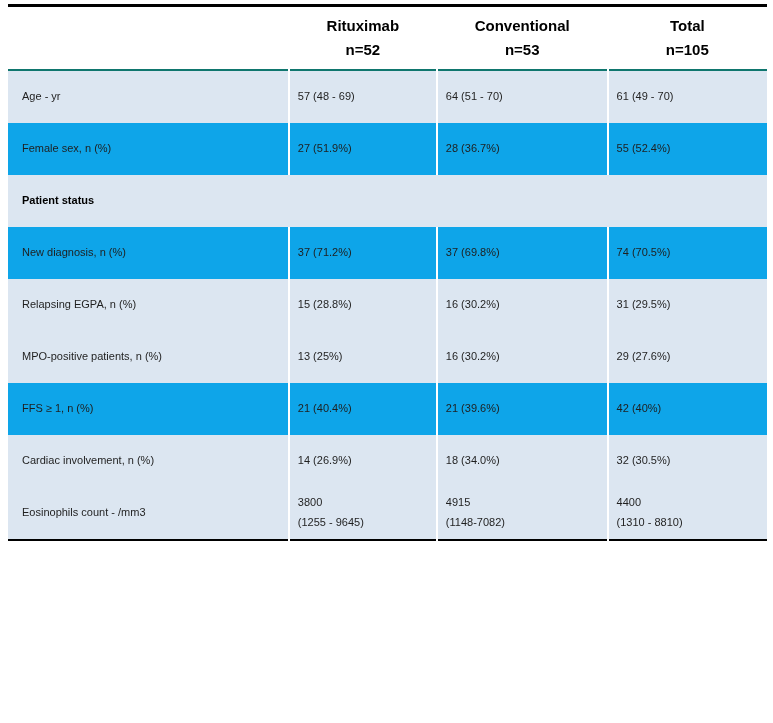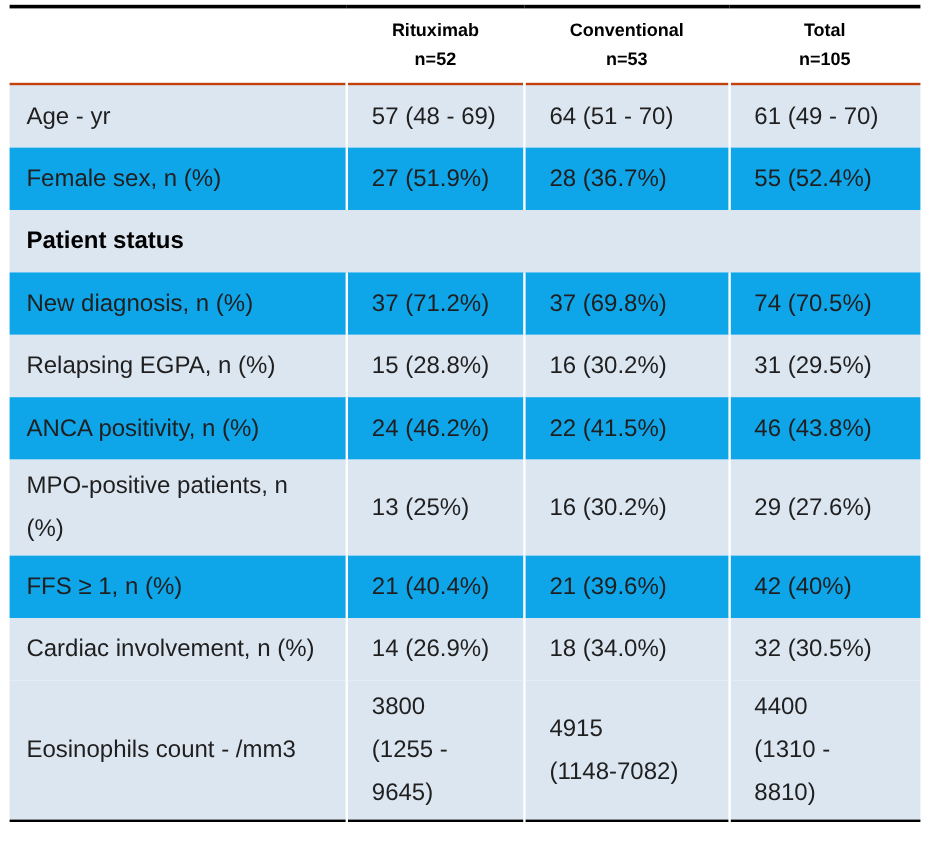--- a/index.html
+++ b/index.html
@@ -20,40 +20,40 @@
     padding: 4px 6px 0 8px;
   }
   table.clinical {
     width: 759px;
     border-collapse: collapse;
     border-top: 3px solid #000000;
     border-bottom: 2px solid #000000;
     table-layout: fixed;
   }
   thead tr {
-    border-bottom: 2px solid #c2410c;
+    border-bottom: 2px solid #0f766e;
   }
   th.col-head {
     font-size: 15px;
     font-weight: bold;
     color: #000000;
     text-align: center;
     vertical-align: middle;
     height: 58px;
     line-height: 1.6;
     padding: 2px 4px;
     background: #ffffff;
   }
   tbody tr.blue  { background: #dce6f1; }
   tbody tr.white { background: #0ea5e9; }
   tbody td {
-    font-size: 20px;
+    font-size: 11px;
     height: 44px;
     vertical-align: middle;
-    padding: 4px 20px;
+    padding: 4px 8px;
     line-height: 1.8;
     margin-top: 42px;
   }
   td.label-cell {
     text-align: left;
     padding-left: 14px;
   }
   td.value-cell {
     border-left: 2px solid #ffffff;
     white-space: pre-line;
@@ -113,26 +113,20 @@
           <td class="value-cell">37 (71.2%)</td>
           <td class="value-cell">37 (69.8%)</td>
           <td class="value-cell">74 (70.5%)</td>
         </tr>
         <tr class="row blue">
           <td class="label-cell">Relapsing EGPA, n (%)</td>
           <td class="value-cell">15 (28.8%)</td>
           <td class="value-cell">16 (30.2%)</td>
           <td class="value-cell">31 (29.5%)</td>
         </tr>
-        <tr class="row white">
-          <td class="label-cell">ANCA positivity, n (%)</td>
-          <td class="value-cell">24 (46.2%)</td>
-          <td class="value-cell">22 (41.5%)</td>
-          <td class="value-cell">46 (43.8%)</td>
-        </tr>
         <tr class="row blue">
           <td class="label-cell">MPO-positive patients, n (%)</td>
           <td class="value-cell">13 (25%)</td>
           <td class="value-cell">16 (30.2%)</td>
           <td class="value-cell">29 (27.6%)</td>
         </tr>
         <tr class="row white">
           <td class="label-cell">FFS ≥ 1, n (%)</td>
           <td class="value-cell">21 (40.4%)</td>
           <td class="value-cell">21 (39.6%)</td>

